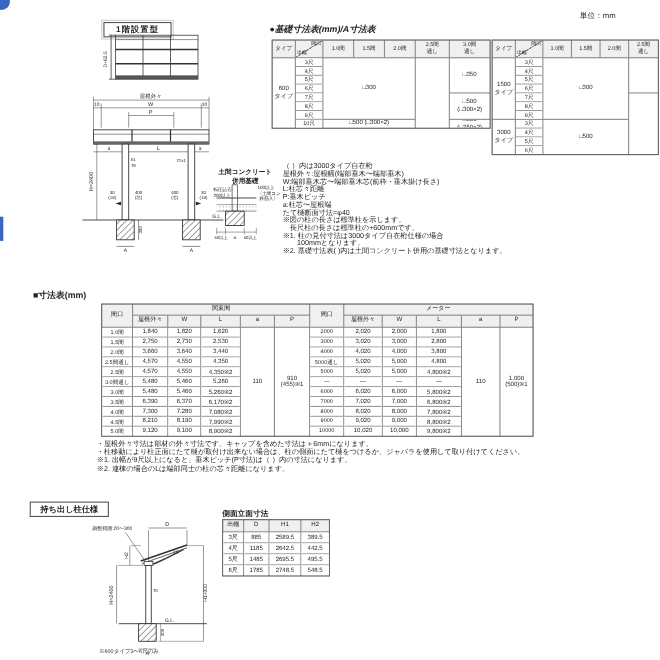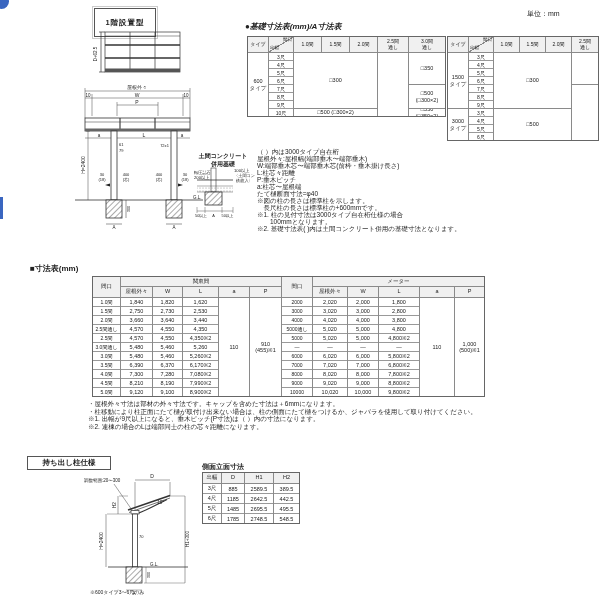--- a/index.html
+++ b/index.html
@@ -3,28 +3,28 @@
 <meta charset="utf-8">
 <style>
   * { margin:0; padding:0; box-sizing:border-box; }
   html,body { background:#fff; }
   .canvas { position:relative; width:600px; height:600px; background:#fff; overflow:hidden;
             font-family:"Liberation Sans", sans-serif; color:#222; }
   .deco-corner { position:absolute; left:-6px; top:-6px; width:15px; height:15px;
                  border-radius:50%; background:#3a66c0; }
   .deco-leftbar { position:absolute; left:0; top:197px; width:3px; height:22px; background:#3a66c0; }
 
-  .titlebox { position:absolute; left:94px; top:8px; width:62px; height:29px;
+  .titlebox { position:absolute; left:94px; top:20px; width:62px; height:14px;
               border:1px solid #555; outline:1px solid #ccc; outline-offset:1px;
               display:flex; align-items:center; justify-content:center;
               font-size:7.5px; font-weight:bold; letter-spacing:1px; }
   .unitlab { position:absolute; left:527px; top:9px; font-size:7px; }
   .ftitle  { position:absolute; left:245px; top:21px; font-size:8px; font-weight:bold;font-style:italic; }
   .dtitle  { position:absolute; left:30px;  top:263px; font-size:8px; font-weight:bold; }
-  .ctitlebox { position:absolute; left:27px; top:456px; width:84px; height:14px;
+  .ctitlebox { position:absolute; left:27px; top:456px; width:72px; height:14px;
                border:1px solid #555; display:flex; align-items:center; justify-content:center;
                font-size:7.5px; font-weight:bold; }
   .stitle { position:absolute; left:202px; top:462px; font-size:7px; font-weight:bold; }
 
   .g { position:absolute; display:grid; gap:1px; background:#8a8a8a; border:1px solid #666; }
   .g > div { background:#fff; display:flex; align-items:center; justify-content:center;
              text-align:center; overflow:hidden; }
   .hd  { background:#f0f0f0 !important; font-size:5px; line-height:1.05; white-space:pre-line; }
   .val { font-size:5.5px; white-space:pre-line; line-height:1.15; }
   .list { display:flex; flex-direction:column; align-items:stretch !important;

